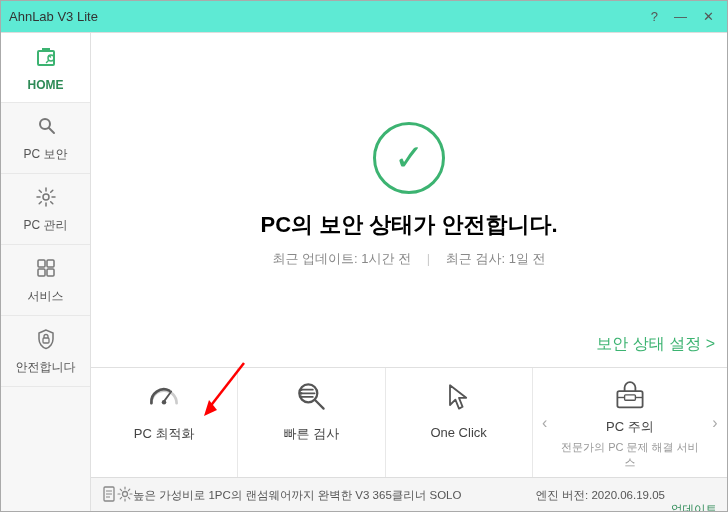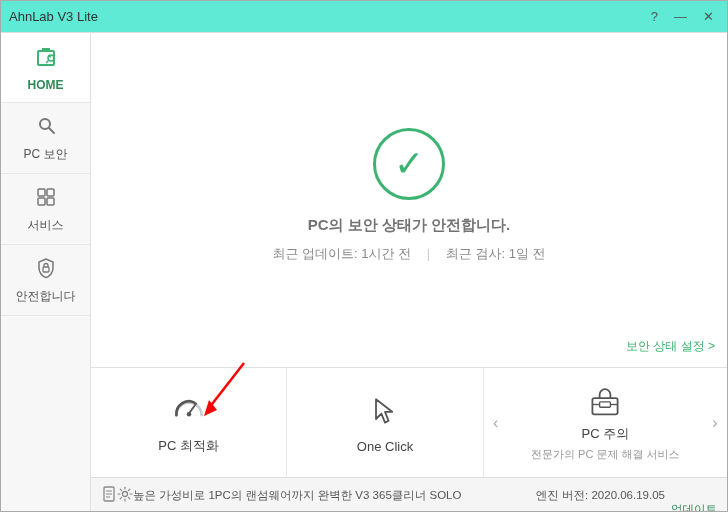--- a/index.html
+++ b/index.html
@@ -108,60 +108,59 @@
       justify-content: center;
       margin-bottom: 16px;
     }
     .check-icon {
       color: #3cb371;
       font-size: 36px;
       line-height: 1;
     }
 
     .status-title {
-      font-size: 15px;
+      font-size: 22px;
       font-weight: bold;
-      color: #737373;
+      color: #000000;
       margin-bottom: 10px;
     }
     .status-sub {
       font-size: 13px;
       color: #888;
       margin-bottom: 10px;
     }
     .status-sub span {
       margin: 0 6px;
     }
     .divider-v {
       color: #ccc;
     }
 
     .security-settings-link {
       position: absolute;
       bottom: 12px;
       right: 12px;
-      font-size: 12px;
+      font-size: 16px;
       color: #3cb371;
       cursor: pointer;
     }
 
     
     .quick-bar {
       display: flex;
       border-top: 1px solid #e0e0e0;
       height: 110px;
       position: relative;
     }
 
     .quick-item {
       flex: 1;
       display: flex;
       flex-direction: column;
       align-items: center;
-      justify-content: center;
       cursor: pointer;
       gap: 8px;
       padding: 10px 0;
       border-right: 1px solid #e8e8e8;
       font-size: 13px;
       color: #444;
     }
     .quick-item:last-child { border-right: none; }
 
     
@@ -280,20 +279,29 @@
     <div class="sidebar-item">
       <span class="icon">
         <svg width="22" height="22" viewBox="0 0 22 22" fill="none">
           <circle cx="10" cy="9" r="5" stroke="#777" stroke-width="2" fill="none"></circle>
           <line x1="14" y1="13" x2="19" y2="18" stroke="#777" stroke-width="2" stroke-linecap="round"></line>
         </svg>
       </span>
       <span>PC 보안</span>
     </div>
 
+    <div class="sidebar-item">
+      <span class="icon">
+        <svg width="22" height="22" viewBox="0 0 22 22" fill="none">
+          <circle cx="11" cy="11" r="3" stroke="#777" stroke-width="1.5" fill="none"></circle>
+          <path d="M11 2v3M11 17v3M2 11h3M17 11h3M4.2 4.2l2.1 2.1M15.7 15.7l2.1 2.1M4.2 17.8l2.1-2.1M15.7 6.3l2.1-2.1" stroke="#777" stroke-width="1.5" stroke-linecap="round"></path>
+        </svg>
+      </span>
+      <span>PC 관리</span>
+    </div>
 
     <div class="sidebar-item">
       <span class="icon">
         <svg width="22" height="22" viewBox="0 0 22 22" fill="none">
           <rect x="3" y="3" width="7" height="7" rx="1" stroke="#777" stroke-width="1.5" fill="none"></rect>
           <rect x="12" y="3" width="7" height="7" rx="1" stroke="#777" stroke-width="1.5" fill="none"></rect>
           <rect x="3" y="12" width="7" height="7" rx="1" stroke="#777" stroke-width="1.5" fill="none"></rect>
           <rect x="12" y="12" width="7" height="7" rx="1" stroke="#777" stroke-width="1.5" fill="none"></rect>
         </svg>
       </span>
@@ -341,20 +349,35 @@
           <svg class="gauge-svg" viewBox="0 0 40 40" fill="none">
             <path d="M6 28 A14 14 0 0 1 34 28" stroke="#ccc" stroke-width="3" fill="none" stroke-linecap="round"></path>
             <path d="M6 28 A14 14 0 0 1 26 14" stroke="#555" stroke-width="3" fill="none" stroke-linecap="round"></path>
             <line x1="20" y1="26" x2="28" y2="15" stroke="#555" stroke-width="2" stroke-linecap="round"></line>
             <circle cx="20" cy="27" r="2.5" fill="#555"></circle>
           </svg>
         </span>
         <span>PC 최적화</span>
       </div>
 
+      <div class="quick-item">
+        <span>
+          <svg class="search-icon-svg" viewBox="0 0 40 40" fill="none">
+            <circle cx="17" cy="17" r="10" stroke="#555" stroke-width="2.5" fill="none"></circle>
+            <line x1="25" y1="25" x2="34" y2="34" stroke="#555" stroke-width="2.5" stroke-linecap="round"></line>
+            <line x1="10" y1="17" x2="24" y2="17" stroke="#555" stroke-width="2" stroke-linecap="round"></line>
+            <circle cx="9" cy="17" r="1.5" fill="#555"></circle>
+            <line x1="10" y1="13" x2="22" y2="13" stroke="#555" stroke-width="2" stroke-linecap="round"></line>
+            <circle cx="9" cy="13" r="1.5" fill="#555"></circle>
+            <line x1="10" y1="21" x2="22" y2="21" stroke="#555" stroke-width="2" stroke-linecap="round"></line>
+            <circle cx="9" cy="21" r="1.5" fill="#555"></circle>
+          </svg>
+        </span>
+        <span>빠른 검사</span>
+      </div>
 
       <div class="quick-item">
         <span>
           <svg class="cursor-icon-svg" viewBox="0 0 40 40" fill="none">
             <path d="M10 8 L10 30 L16 24 L20 34 L24 32 L20 22 L28 22 Z" stroke="#555" stroke-width="2" fill="none" stroke-linejoin="round"></path>
           </svg>
         </span>
         <span>One Click</span>
       </div>
 

